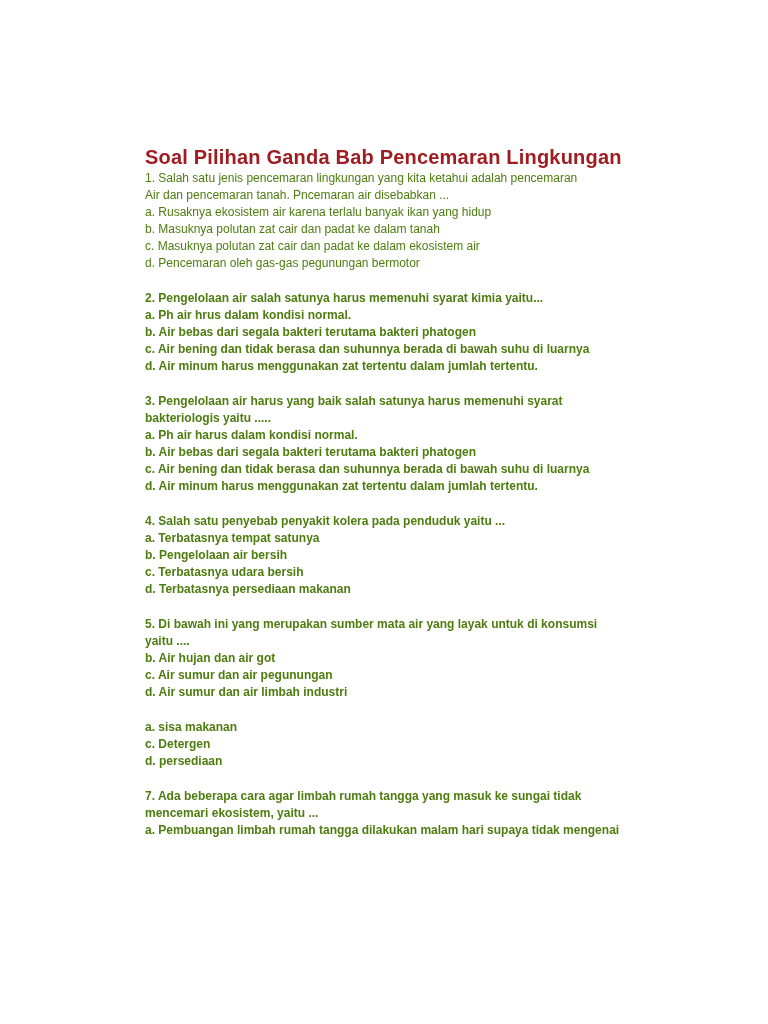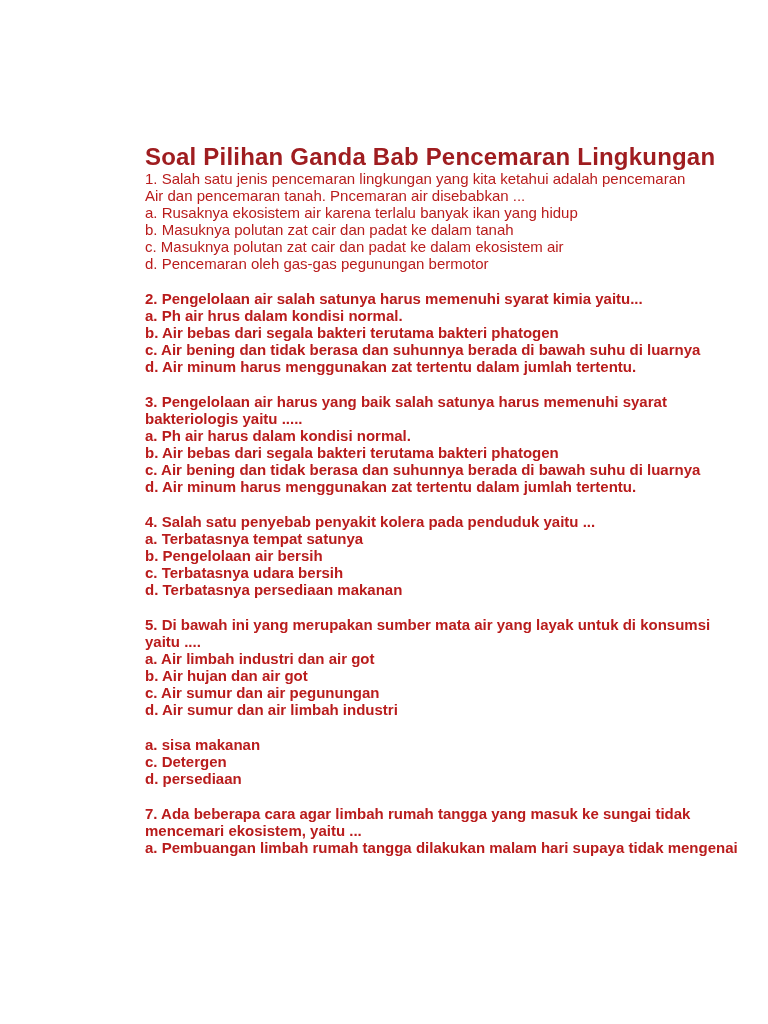--- a/index.html
+++ b/index.html
@@ -15,33 +15,33 @@
     overflow: hidden;
     font-family: "Liberation Sans", "DejaVu Sans", sans-serif;
   }
   .content {
     position: absolute;
     top: 144px;
     left: 145px;
     width: 540px;
   }
   .doc-title {
-    font-size: 24px;
+    font-size: 20px;
     line-height: 26px;
     font-weight: bold;
     color: #9f1d20;
     white-space: pre;
     letter-spacing: 0.2px;
   }
   .question-block { margin-top: 0; }
   .question-block + .question-block { margin-top: 18px; font-weight: bold; }
   .q-text, .q-option {
-    font-size: 15px;
+    font-size: 12px;
     line-height: 17px;
-    color: #b91c1c;
+    color: #4d7c0f;
     white-space: pre;
   }
 </style>
 </head>
 <body>
 
 <div class="page">
   <div class="content">
 
     <div class="doc-title">Soal Pilihan Ganda Bab Pencemaran Lingkungan</div>
@@ -76,21 +76,20 @@
       <div class="q-text">4. Salah satu penyebab penyakit kolera pada penduduk yaitu ...</div>
       <div class="q-option">a. Terbatasnya tempat satunya</div>
       <div class="q-option">b. Pengelolaan air bersih</div>
       <div class="q-option">c. Terbatasnya udara bersih</div>
       <div class="q-option">d. Terbatasnya persediaan makanan</div>
     </div>
 
     <div class="question-block">
       <div class="q-text">5. Di bawah ini yang merupakan sumber mata air yang layak untuk di konsumsi
 yaitu ....</div>
-      <div class="q-option">a. Air limbah industri dan air got</div>
       <div class="q-option">b. Air hujan dan air got</div>
       <div class="q-option">c. Air sumur dan air pegunungan</div>
       <div class="q-option">d. Air sumur dan air limbah industri</div>
     </div>
 
     <div class="question-block">
       <div class="q-option">a. sisa makanan</div>
       <div class="q-option">c. Detergen</div>
       <div class="q-option">d. persediaan</div>
     </div>

